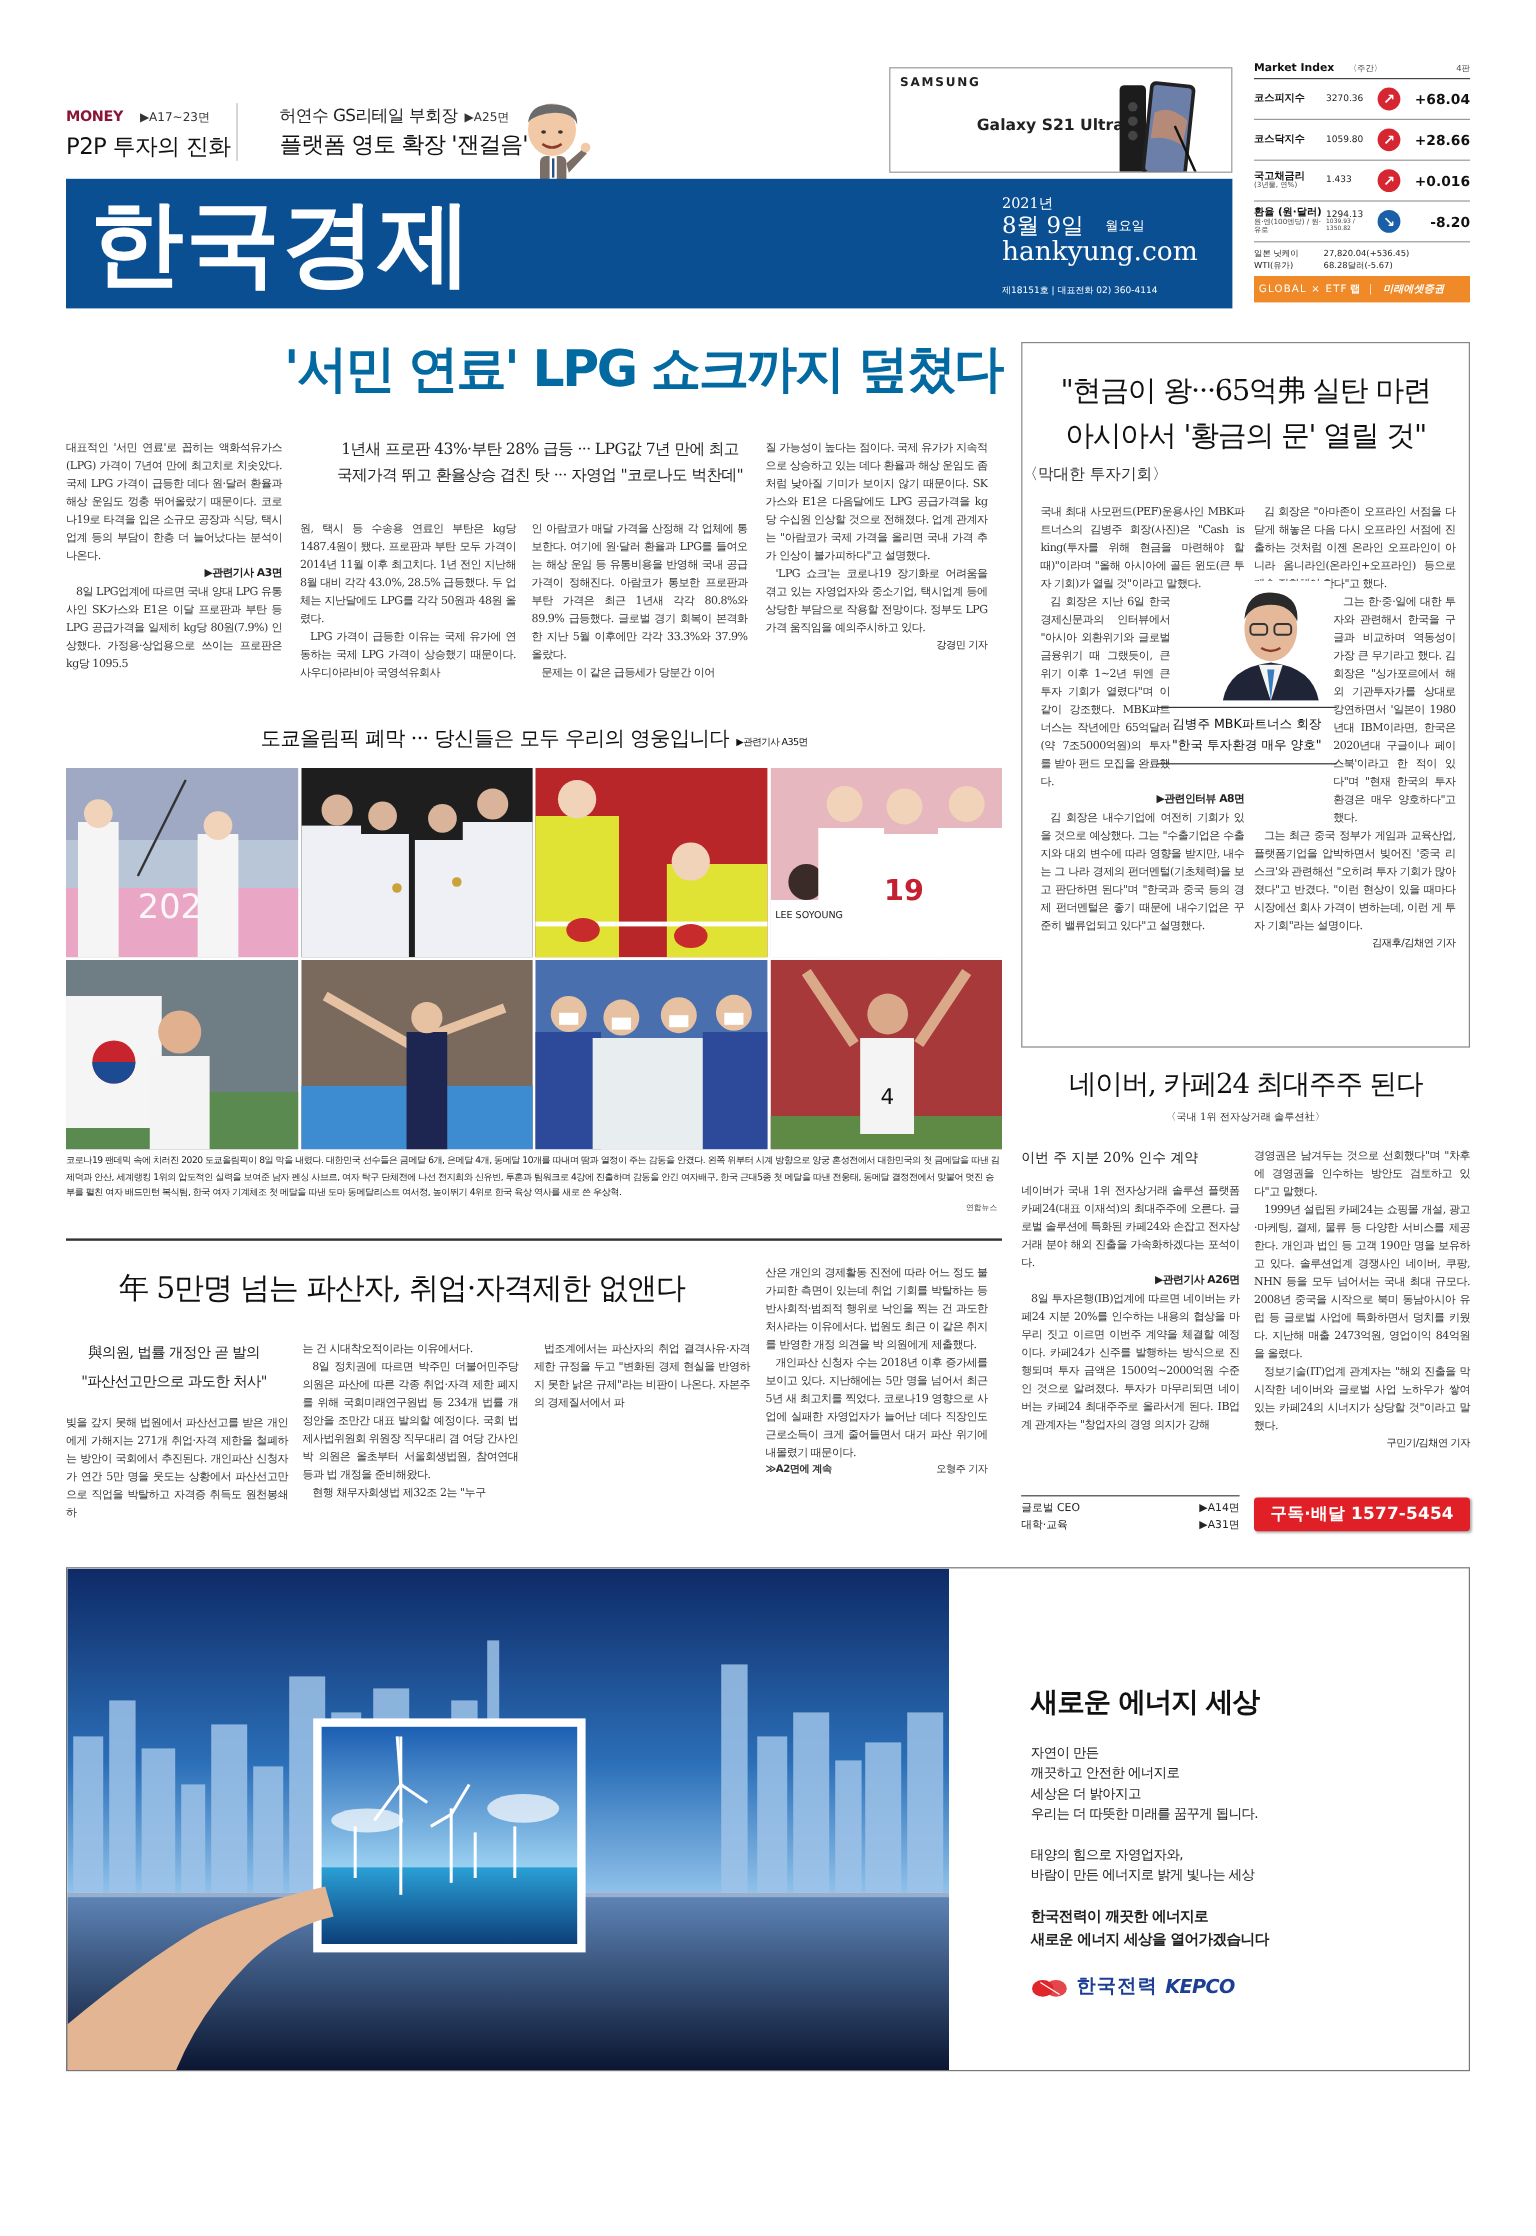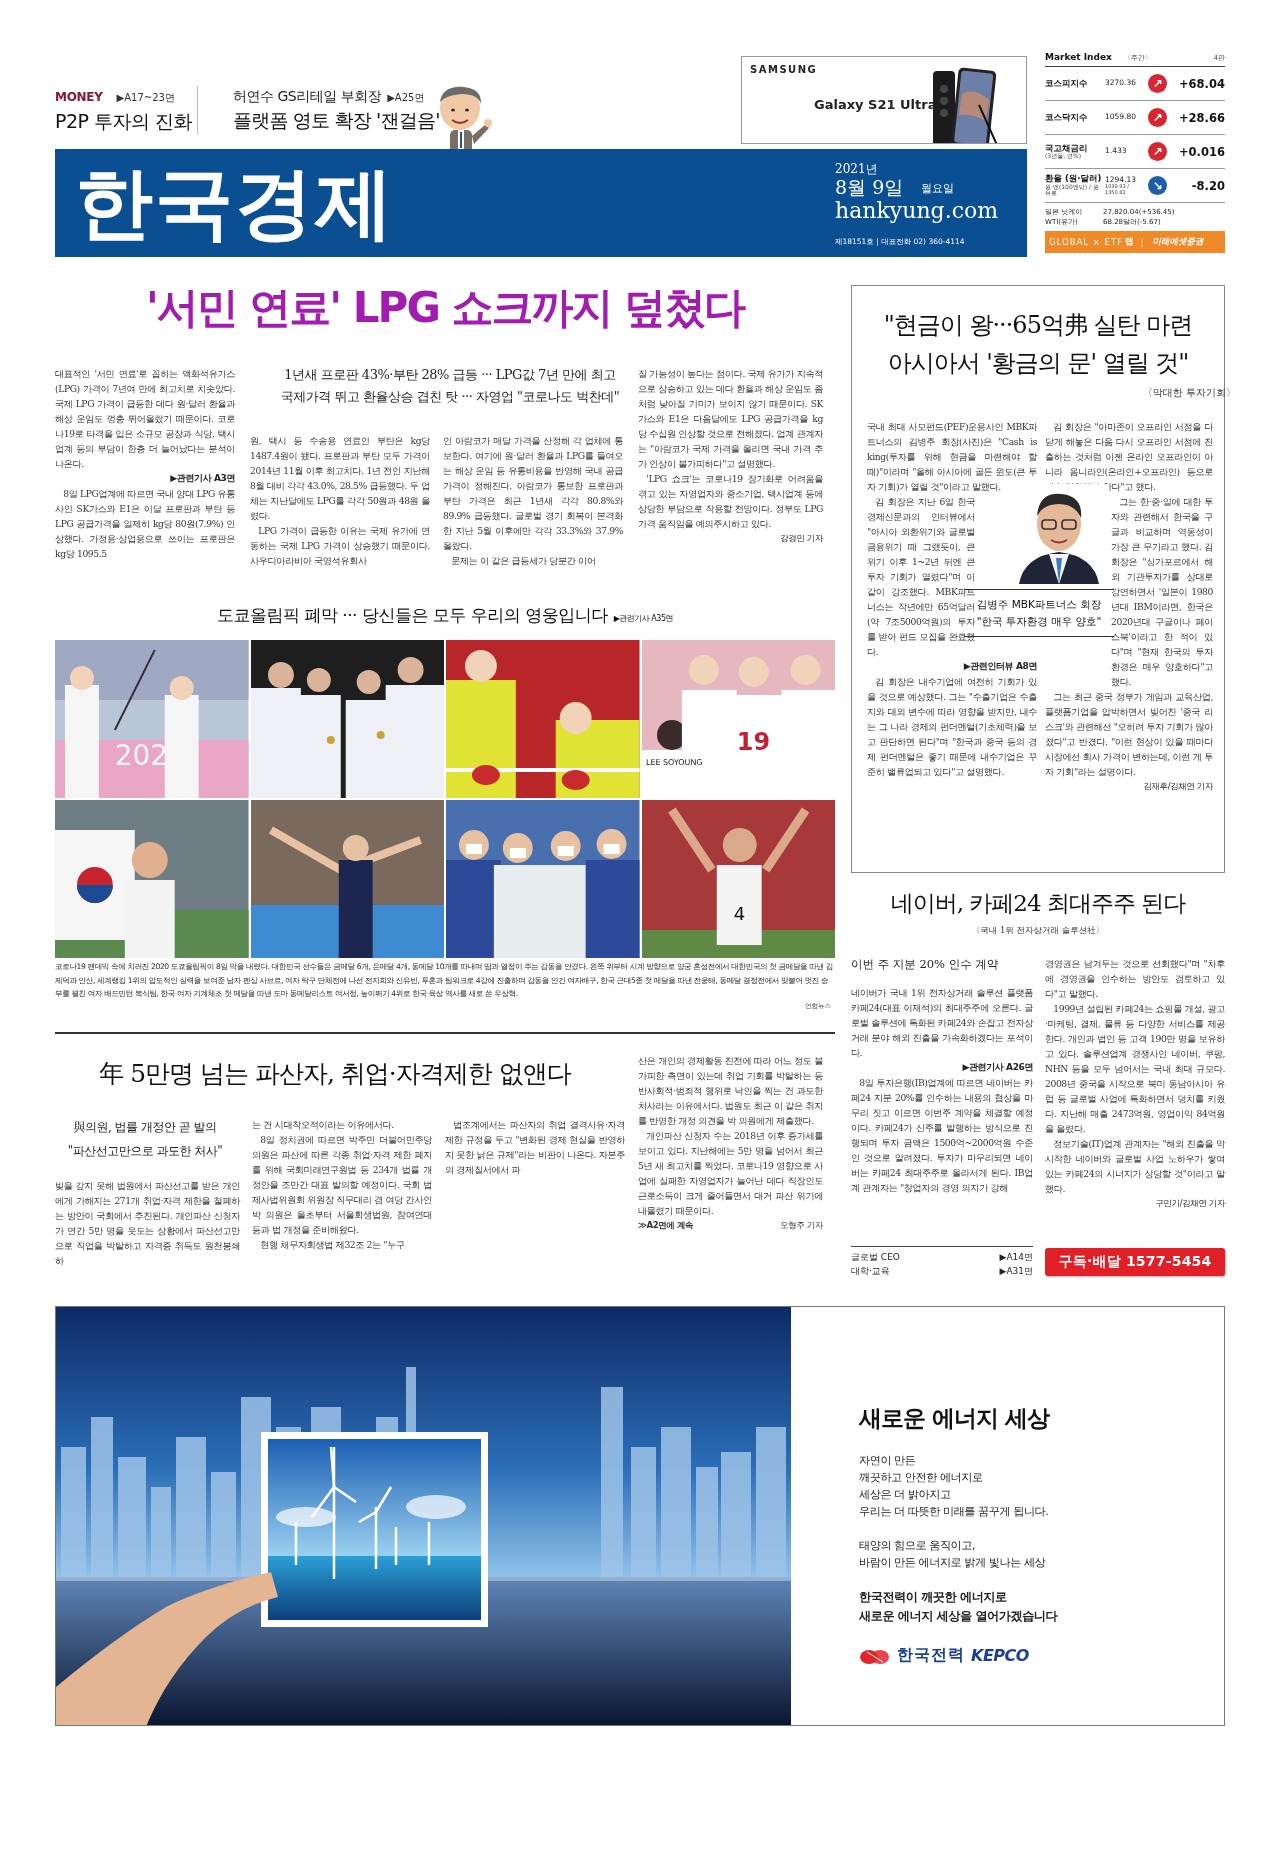--- a/index.html
+++ b/index.html
@@ -49,34 +49,34 @@
   .mrow .val small { display: block; font-size: 5px; color: #444; }
   .mrow .arrow { width: 19px; height: 19px; border-radius: 50%; display: flex; align-items: center; justify-content: center; color: #fff; font-size: 12px; font-weight: bold; }
   .mrow .chg { font-size: 11.5px; font-weight: bold; margin-left: auto; color: #111; }
   .market .extra { font-size: 7px; color: #222; padding: 4px 0 2px; line-height: 1.45; }
   .market .extra span.v { position: absolute; left: 58px; }
   .market .extra div { position: relative; }
   .etf-banner { margin-top: 2px; background: #f08a28; color: #fff; height: 22px; font-size: 8.5px; display: flex; align-items: center; padding: 0 4px; letter-spacing: 1px; }
   .etf-banner b { margin-left: 2px; }
 
   
-  .lead-hl { left: 55px; top: 280px; width: 780px; text-align: center; font-family: "DejaVu Sans", sans-serif; font-weight: bold; font-size: 42px; color: #a21caf; letter-spacing: -2px; }
+  .lead-hl { left: 55px; top: 280px; width: 780px; text-align: right; font-family: "DejaVu Sans", sans-serif; font-weight: bold; font-size: 42px; color: #0369a1; letter-spacing: -2px; }
 
   .col { font-family: "DejaVu Serif", serif; font-size: 9.2px; line-height: 15px; color: #333; text-align: justify; letter-spacing: -0.4px; }
   .col p { text-indent: 0.9em; }
   .col p.noin { text-indent: 0; }
   .col .ref { text-align: right; font-family: "DejaVu Sans", sans-serif; font-weight: bold; font-size: 9px; color: #222; }
   .col .byline { text-align: right; font-family: "DejaVu Sans", sans-serif; font-size: 8.5px; color: #222; }
 
   .subhead { font-family: "DejaVu Serif", serif; font-size: 13px; color: #222; text-align: center; line-height: 22px; letter-spacing: -0.5px; }
 
   
   .interview-box { left: 851px; top: 285px; width: 374px; height: 588px; border: 1px solid #888; }
   .iv-hl { position: absolute; left: 0; top: 20px; width: 100%; text-align: center; font-family: "DejaVu Serif", serif; font-size: 24px; line-height: 38px; color: #111; letter-spacing: -1px; }
-  .iv-deck { position: absolute; left: 12px; top: 100px; width: 100%; text-align: right; font-size: 10px; color: #333; }
+  .iv-deck { position: absolute; left: 0; top: 100px; width: 100%; text-align: left; font-size: 13px; color: #333; }
   .iv-photo { position: absolute; left: 157px; top: 198px; width: 100px; height: 100px; overflow: hidden; }
   .iv-cap { position: absolute; left: 112px; top: 303px; width: 150px; border-top: 1px solid #333; border-bottom: 1px solid #333; padding: 6px 0; text-align: center; font-family: "DejaVu Sans", sans-serif; font-size: 10.5px; line-height: 17px; color: #111; }
 
   
   .oly-title { left: 55px; top: 604px; width: 780px; text-align: center; font-family: "DejaVu Serif", serif; font-size: 17px; color: #111; letter-spacing: -0.5px; }
   .oly-title .ref { font-family: "DejaVu Sans", sans-serif; font-size: 8px; margin-left: 6px; }
   .oly-grid { left: 55px; top: 640px; width: 780px; height: 318px; display: grid; grid-template-columns: repeat(4, 1fr); grid-template-rows: 1fr 1fr; gap: 2px; background: #fff; }
   .oly-grid .ph { position: relative; overflow: hidden; }
   .oly-cap { left: 55px; top: 960px; width: 780px; font-family: "DejaVu Sans", sans-serif; font-size: 7.6px; line-height: 13.5px; color: #222; letter-spacing: -0.4px; }
   .oly-credit { left: 805px; top: 1002px; font-family: "DejaVu Sans", sans-serif; font-size: 6.5px; color: #444; }
@@ -503,21 +503,21 @@
       <path d="M0 420 L0 380 Q60 330 110 300 Q150 280 215 265 L222 290 Q180 300 150 330 Q110 370 90 420Z" fill="#e4b593"></path>
     </svg>
   </div>
   <div class="kepco-title">새로운 에너지 세상</div>
   <div class="kepco-body">
     <div>자연이 만든</div>
       <div>깨끗하고 안전한 에너지로</div>
       <div>세상은 더 밝아지고</div>
       <div>우리는 더 따뜻한 미래를 꿈꾸게 됩니다.</div>
     <div class="gap"></div>
-    <div>태양의 힘으로 움직이고,</div>
+    <div>태양의 힘으로 자영업자와,</div>
       <div>바람이 만든 에너지로 밝게 빛나는 세상</div>
     <div class="gap"></div>
     <div class="strong">한국전력이 깨끗한 에너지로</div>
       <div class="strong">새로운 에너지 세상을 열어가겠습니다</div>
   </div>
   <div class="kepco-logo">
     <span class="mark">
       <svg width="32" height="16" viewBox="0 0 32 16">
           <ellipse cx="10" cy="8" rx="9" ry="7" fill="#e0262b"></ellipse>
           <ellipse cx="21" cy="8" rx="9" ry="7" fill="#e0262b" opacity="0.85"></ellipse>

